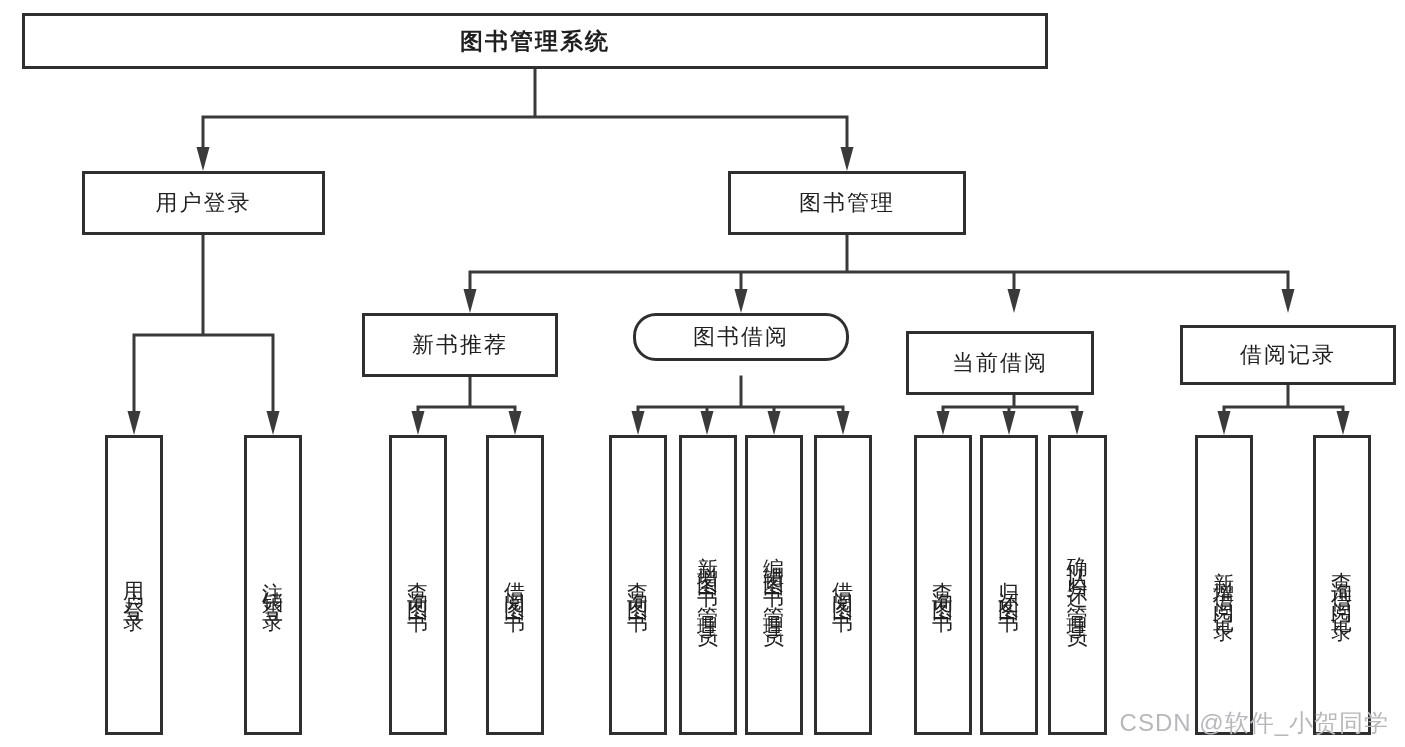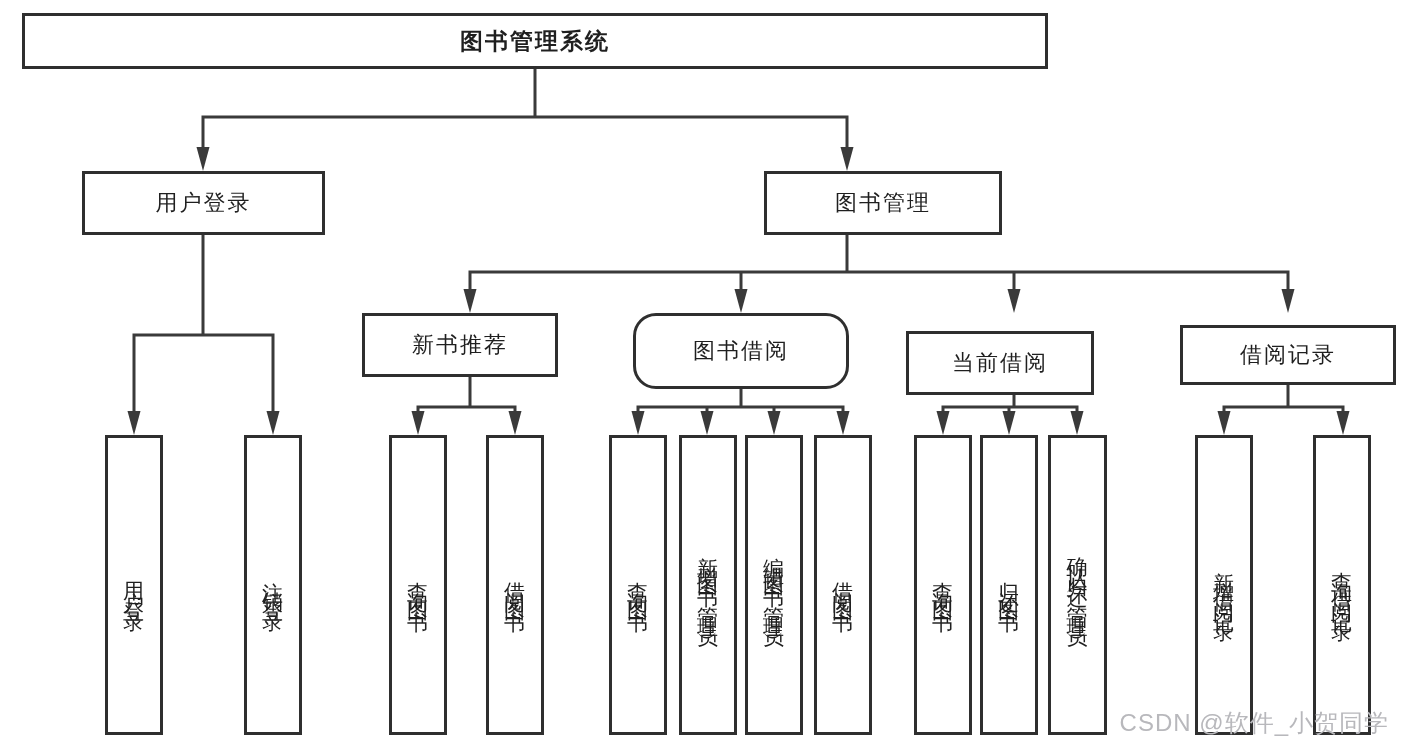--- a/index.html
+++ b/index.html
@@ -93,28 +93,28 @@
     <polygon points="1336.5,411 1349.5,411 1343,435"></polygon>
   </svg>
 
   <div class="node root" style="left:22px; top:13px; width:1026px; height:56px;">
     <span class="h-label">图书管理系统</span>
   </div>
 
   <div class="node" style="left:82px; top:171px; width:243px; height:64px;">
     <span class="h-label">用户登录</span>
   </div>
-  <div class="node" style="left:764px; top:171px; width:238px; height:64px;">
+  <div class="node" style="left:728px; top:171px; width:238px; height:64px;">
     <span class="h-label">图书管理</span>
   </div>
 
   <div class="node" style="left:362px; top:313px; width:196px; height:64px;">
     <span class="h-label">新书推荐</span>
   </div>
-  <div class="node" style="left:633px; top:313px; width:216px; height:76px;border-radius:23px;">
+  <div class="node" style="left:633px; top:313px; width:216px; height:48px;border-radius:23px;">
     <span class="h-label">图书借阅</span>
   </div>
   <div class="node" style="left:906px; top:331px; width:188px; height:64px;">
     <span class="h-label">当前借阅</span>
   </div>
   <div class="node" style="left:1180px; top:325px; width:216px; height:60px;">
     <span class="h-label">借阅记录</span>
   </div>
 
   <div class="node" style="left:105px; top:435px; width:58px; height:300px;">

